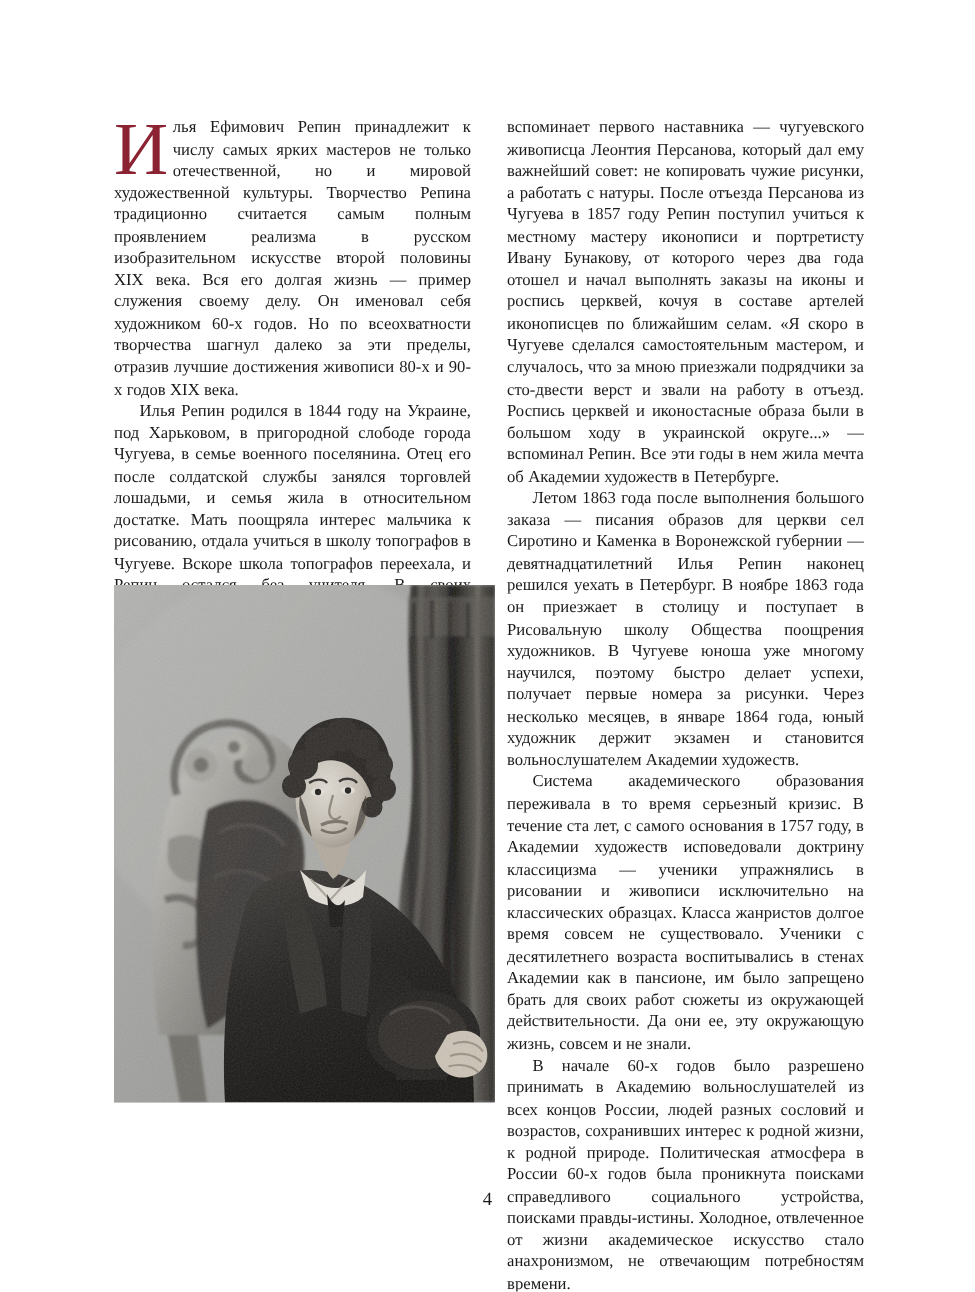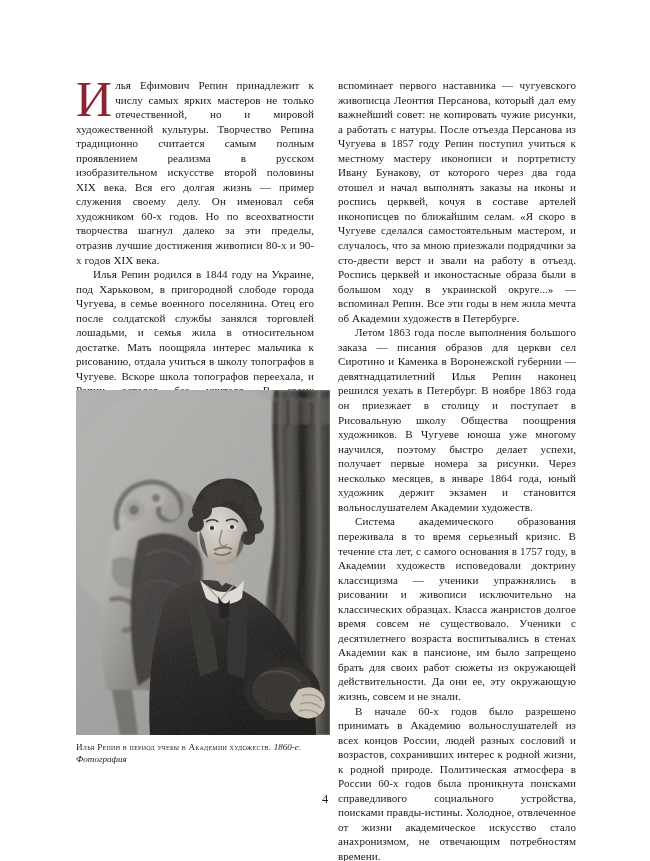--- a/index.html
+++ b/index.html
@@ -258,24 +258,20 @@
               <path d="M224 314 C232 311 240 313 245 318" stroke="#9b9284" stroke-width="1.4" fill="none"></path>
               <path d="M223 321 C230 319 238 320 243 325" stroke="#9b9284" stroke-width="1.4" fill="none"></path>
             </g>
 
             <rect x="0" y="0" width="254" height="345" fill="none"></rect>
             <rect x="0" y="0" width="254" height="345" fill="#000" opacity="0.0"></rect>
             <rect x="0" y="0" width="254" height="345" filter="url(#grain)" fill="#888"></rect>
             <rect x="0" y="0" width="254" height="345" fill="url(#wallg)" opacity="0.05"></rect>
           </svg>
         </div>
-        <figcaption class="caption">
-          <span class="smallcaps">Илья Репин в период учебы в Академии художеств.</span>
-          <span class="ital">1860-е. Фотография</span>
-        </figcaption>
       </figure>
 
     </div>
 
     <div class="col col-right">
       <p class="body first">вспоминает первого наставника — чугуевского живописца Леонтия Персанова, который дал ему важнейший совет: не копировать чужие рисунки, а работать с натуры. После отъезда Персанова из Чугуева в 1857 году Репин поступил учиться к местному мастеру иконописи и портретисту Ивану Бунакову, от которого через два года отошел и начал выполнять заказы на иконы и роспись церквей, кочуя в составе артелей иконописцев по ближайшим селам. «Я скоро в Чугуеве сделался самостоятельным мастером, и случалось, что за мною приезжали подрядчики за сто-двести верст и звали на работу в отъезд. Роспись церквей и иконостасные образа были в большом ходу в украинской округе...» — вспоминал Репин. Все эти годы в нем жила мечта об Академии художеств в Петербурге.</p>
       <p class="body">Летом 1863 года после выполнения большого заказа — писания образов для церкви сел Сиротино и Каменка в Воронежской губернии — девятнадцатилетний Илья Репин наконец решился уехать в Петербург. В ноябре 1863 года он приезжает в столицу и поступает в Рисовальную школу Общества поощрения художников. В Чугуеве юноша уже многому научился, поэтому быстро делает успехи, получает первые номера за рисунки. Через несколько месяцев, в январе 1864 года, юный художник держит экзамен и становится вольнослушателем Академии художеств.</p>
       <p class="body">Система академического образования переживала в то время серьезный кризис. В течение ста лет, с самого основания в 1757 году, в Академии художеств исповедовали доктрину классицизма — ученики упражнялись в рисовании и живописи исключительно на классических образцах. Класса жанристов долгое время совсем не существовало. Ученики с десятилетнего возраста воспитывались в стенах Академии как в пансионе, им было запрещено брать для своих работ сюжеты из окружающей действительности. Да они ее, эту окружающую жизнь, совсем и не знали.</p>
       <p class="body">В начале 60-х годов было разрешено принимать в Академию вольнослушателей из всех концов России, людей разных сословий и возрастов, сохранивших интерес к родной жизни, к родной природе. Политическая атмосфера в России 60-х годов была проникнута поисками справедливого социального устройства, поисками правды-истины. Холодное, отвлеченное от жизни академическое искусство стало анахронизмом, не отвечающим потребностям времени.</p>
     </div>

